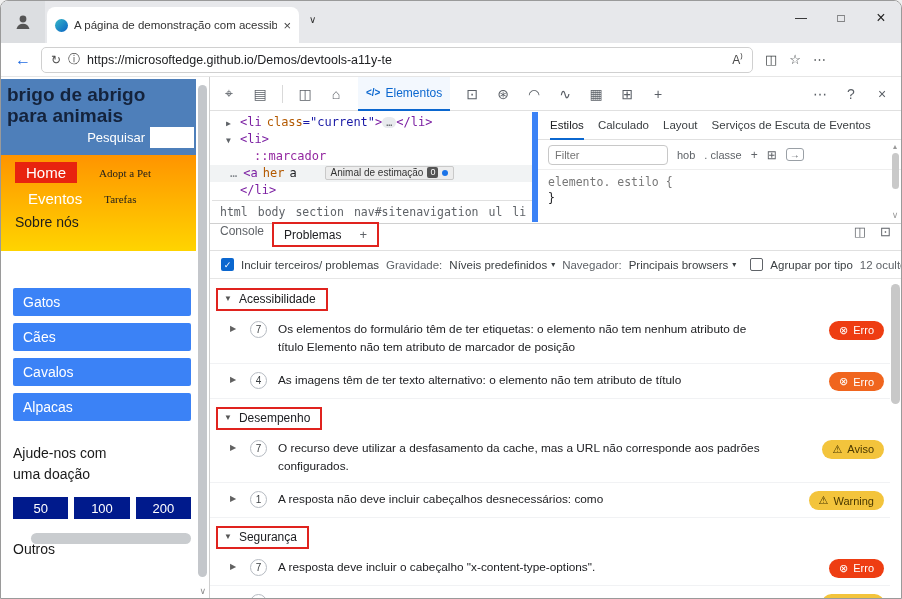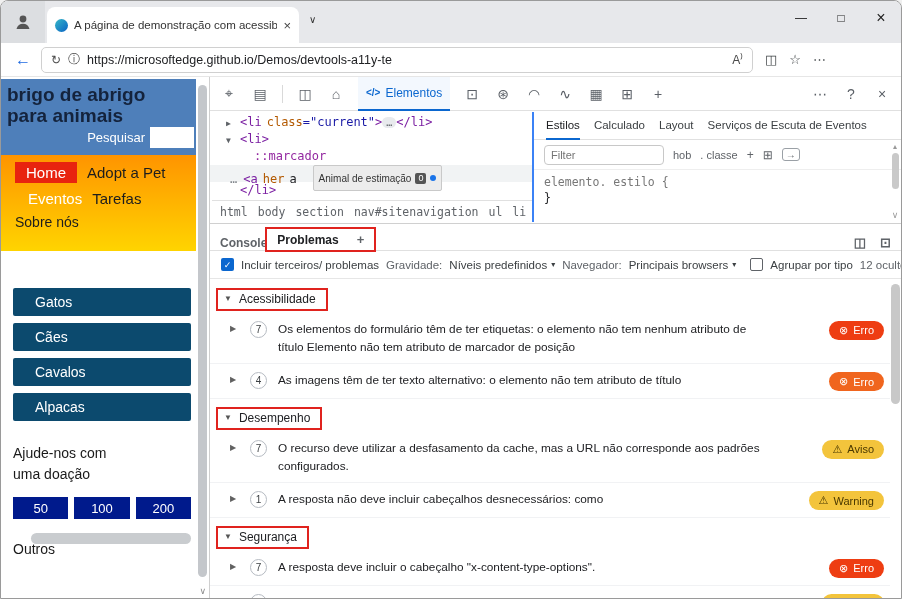--- a/index.html
+++ b/index.html
@@ -33,28 +33,28 @@
   .tb-ic { margin-left:12px; font-size:13px; color:#3c4043; cursor:pointer; }
 
   
   .page { position:absolute; left:0; top:76px; width:208px; bottom:0; background:#fff; overflow:hidden; padding-top:2px; }
   .ph { position:relative; width:195px; height:76px; background:#4e7fba; padding:5px 6px; }
   .ph-title { font-size:19px; font-weight:700; line-height:1.12; color:#14233c; }
   .ph-search { position:absolute; right:2px; bottom:7px; display:flex; align-items:center; gap:5px;margin-left:12px; }
   .ph-search-label { color:#fff; font-size:13px; }
   .ph-search-input { width:44px; height:21px; background:#fff; border:none; }
   .pnav { width:195px; height:96px; background:linear-gradient(180deg,#ff9400,#ffd400); padding:7px 0 0 14px; }
-  .pnav-row { margin-bottom:7px; display:flex; align-items:center; gap:10px; }
+  .pnav-row { margin-bottom:7px; display:flex; align-items:center; gap:22px; }
   .home-chip { background:#e8230f; color:#fff; font-size:15px; padding:2px 11px; cursor:pointer; }
-  .pnav-dark { color:#1d1d1d; font-size:15px; cursor:pointer; }
+  .pnav-dark { color:#1d1d1d; font-size:11px; cursor:pointer;font-family:Liberation Serif, serif; }
   .pnav-white { color:#fff; font-size:15px; margin-left:13px; cursor:pointer; }
   .pnav-dark2 { color:#1d1d1d; font-size:14px; cursor:pointer; }
   .cats { margin:37px 0 0 12px; width:178px; }
-  .cat-btn { width:178px; height:28px; background:#0c4a6e; color:#fff; font-size:14px;
-             line-height:28px; padding-left:22px; margin-bottom:7px; border-radius:2px; cursor:pointer; }
+  .cat-btn { width:178px; height:28px; background:#3b82f6; color:#fff; font-size:14px;
+             line-height:28px; padding-left:10px; margin-bottom:7px; border-radius:2px; cursor:pointer; }
   .donate-text { margin:22px 0 0 12px; font-size:14px; color:#1a1a1a; line-height:1.5; }
   .amounts { margin:12px 0 14px 12px; display:flex; gap:6px; width:178px; }
   .amt-btn { flex:1; height:22px; background:#001a8c; color:#fff; font-size:13px;
              display:flex; align-items:center; justify-content:center; cursor:pointer; }
   .outros-wrap { position:relative; margin:12px 0 0 0; height:36px; }
   .hscroll { position:absolute; left:30px; top:0; width:160px; height:11px; background:#c9cccf; border-radius:6px; cursor:pointer; }
   .outros { position:absolute; left:12px; top:8px; font-size:14px; color:#1a1a1a; cursor:pointer; }
   .vscroll { position:absolute; right:2px; top:8px; width:9px; height:492px; background:#c4c7cb; border-radius:5px; cursor:pointer; }
   .vscroll-arrow { position:absolute; right:3px; bottom:2px; font-size:9px; color:#8a8a8a; cursor:pointer; }
 
@@ -78,51 +78,51 @@
   .indent2 { padding-left:44px; }
   .indent1 { padding-left:30px; }
   .tok-tag { color:#7b1fa2; }
   .tok-attr { color:#b35900; margin-left:5px; }
   .tok-val { color:#1a1aa6; }
   .tok-text { color:#202124; margin-left:5px; }
   .tok-pseudo { color:#9327a0; }
   .dots { background:#e8eaed; border-radius:7px; padding:0 4px; color:#5f6368; font-size:10px; cursor:pointer; }
   .dom-hover { background:#f1f3f4; }
   .dom-hover .lead-dots { color:#80868b; margin:0 6px 0 -10px; cursor:pointer; }
-  .tt-chip { display:inline-flex; align-items:center; gap:4px; margin-left:16px; background:#ececec;
-             border:1px solid #c9c9c9; border-radius:2px; padding:12px 5px; font-family:"Liberation Sans",sans-serif;
+  .tt-chip { display:inline-flex; align-items:center; gap:4px; margin-left:28px; background:#ececec;
+             border:1px solid #c9c9c9; border-radius:2px; padding:0 5px; font-family:"Liberation Sans",sans-serif;
              font-size:10px; color:#333; height:14px; vertical-align:1px; }
   .tt-badge { background:#555; color:#fff; border-radius:2px; padding:0 3px; font-size:9px; line-height:11px; }
   .tt-dot { width:6px; height:6px; border-radius:50%; background:#1a73e8; }
   .dom-breadcrumb { position:absolute; left:2px; right:0; bottom:0; height:22px; border-top:1px solid #e0e0e0;
                     display:flex; align-items:center; gap:10px; padding:0 8px; font-size:11.5px; color:#5f6368;
                     white-space:nowrap; overflow:hidden; }
   .crumb { cursor:pointer; }
 
   
-  .styles-pane { flex:1; border-left:2px solid #3b82f6; position:relative; overflow:hidden; }
+  .styles-pane { flex:1; border-left:6px solid #3b82f6; position:relative; overflow:hidden; }
   .styles-tabs { height:28px; display:flex; gap:14px; align-items:center; padding:0 12px;
                  font-size:11.5px; color:#3c4043; border-bottom:1px solid #e0e0e0; white-space:nowrap; }
   .stab { height:28px; line-height:27px; cursor:pointer; }
   .stab.active { color:#202124; border-bottom:2px solid #0b67cf; }
   .styles-toolbar { height:30px; display:flex; align-items:center; gap:9px; padding:0 10px; border-bottom:1px solid #eee; }
   .filter-input { width:120px; height:20px; border:1px solid #c8c8c8; border-radius:4px; font-size:11px; padding:0 6px; }
   .stb-txt { font-size:11px; color:#5f6368; cursor:pointer; }
   .stb-ic { font-size:12px; color:#5f6368; cursor:pointer; }
   .stb-box { border:1px solid #9aa0a6; border-radius:3px; padding:0 3px; font-size:10px; color:#5f6368; cursor:pointer; }
   .style-rule { font-family:"DejaVu Sans Mono", monospace; font-size:11.5px; padding:5px 10px 0 10px; color:#777; }
   .style-rule2 { font-family:"DejaVu Sans Mono", monospace; font-size:11.5px; padding:2px 10px; color:#202124; }
   .st-scroll { position:absolute; right:1px; top:30px; bottom:2px; width:10px; display:flex; flex-direction:column; align-items:center; }
   .st-up { font-size:8px; color:#999; cursor:pointer; }
   .st-thumb { width:7px; height:36px; background:#c9c9c9; border-radius:4px; margin-top:2px; cursor:pointer; }
   .st-down { font-size:9px; color:#999; margin-top:auto; cursor:pointer; }
 
   
   .dt-bottom { position:absolute; left:0; top:146px; right:0; bottom:0; border-top:1px solid #d0d0d0; }
-  .bt-tabs { height:27px; display:flex; align-items:flex-end; padding:0 10px; border-bottom:1px solid #e0e0e0;font-weight:bold; }
+  .bt-tabs { height:27px; display:flex; align-items:flex-start; gap:10px; padding:0 10px; border-bottom:1px solid #e0e0e0; }
   .bt-tab { font-size:12px; color:#5f6368; cursor:pointer; }
   .bt-tab-active { font-size:12px; color:#202124; cursor:pointer; }
   .annot { outline:2px solid #e0231e; }
   .tabs-annot { display:inline-flex; align-items:center; gap:18px; padding:3px 10px; }
   .bt-plus { font-size:13px; color:#5f6368; cursor:pointer; }
   .bt-right { margin-left:auto; display:flex; gap:14px; }
   .bt-right span { font-size:13px; color:#5f6368; cursor:pointer; }
   .bt-filters { height:28px; display:flex; align-items:center; gap:7px; padding:0 9px 0 11px;
                 border-bottom:1px solid #e6e6e6; font-size:11.5px; color:#3c4043; white-space:nowrap; }
   .cb { width:13px; height:13px; border-radius:2px; display:inline-flex; align-items:center; justify-content:center;

